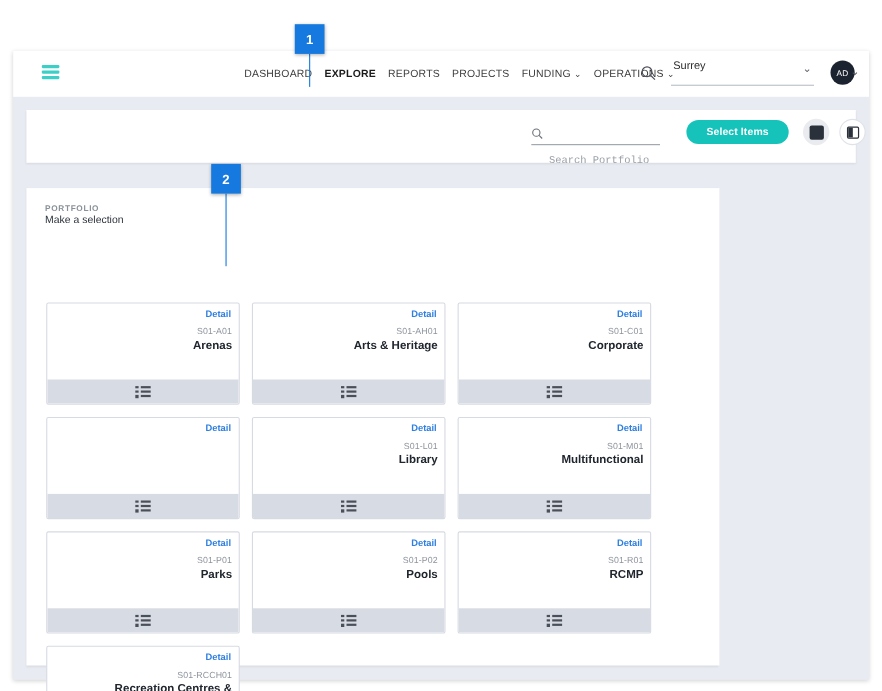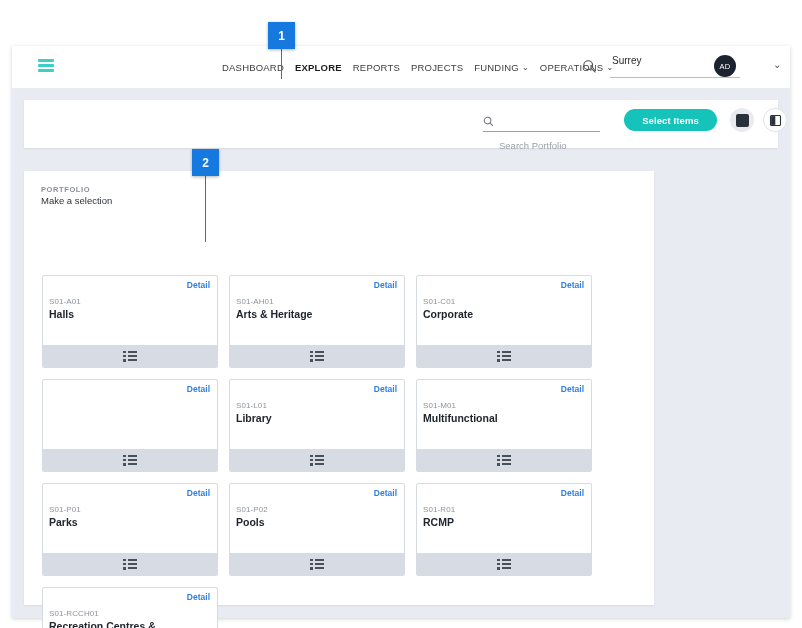--- a/index.html
+++ b/index.html
@@ -113,21 +113,21 @@
   .org-select .org-chev {
     position: absolute;
     right: 2px;
     top: 2px;
     font-size: 10px;
     color: #606770;
   }
 
   .avatar {
     position: absolute;
-    left: 702px;
+    left: 743px;
     top: 9px;
     width: 22px;
     height: 22px;
     border-radius: 50%;
     background: #1c2330;
     color: #ffffff;
     font-size: 7.5px;
     font-weight: normal;
     display: flex;
     align-items: center;
@@ -164,21 +164,21 @@
     border-bottom: 1px solid #9aa0a8;
     display: flex;
     align-items: center;
     gap: 5px;
   }
   .search-wrap svg { flex: 0 0 auto; }
   .search-input {
     border: none;
     outline: none;
     background: transparent;
-    font-family: Liberation Sans, sans-serif;
+    font-family: Liberation Mono, monospace;
     font-size: 9.5px;
     color: #33383f;
     width: 96px;
     margin-top: 48px;
   }
   .search-input::placeholder { color: #9aa0a8; }
 
   .select-items-btn {
     position: absolute;
     left: 600px;
@@ -283,21 +283,21 @@
     color: #2e7fe0;
     cursor: pointer;
     padding-left: 44px;
   }
 
   .card-body {
     position: absolute;
     left: 0;
     top: 21px;
     width: 100%;
-    text-align: left;
+    text-align: right;
     padding: 0 6px;
   }
   .card-code {
     font-size: 8px;
     color: #8d939c;
     letter-spacing: 0.1px;
   }
   .card-name {
     font-size: 10.5px;
     font-weight: bold;
@@ -452,21 +452,21 @@
       <div class="kicker">PORTFOLIO</div>
       <div class="sub">Make a selection</div>
     </div>
 
     <div class="card-grid">
 
       <div class="portfolio-card">
         <span class="card-detail">Detail</span>
         <div class="card-body">
           <div class="card-code">S01-A01</div>
-          <div class="card-name">Halls</div>
+          <div class="card-name">Arenas</div>
         </div>
         <div class="card-footer">
           <span class="list-icon">
             <span class="li-row">
                 <span class="li-dot"></span>
                 <span class="li-bar"></span>
               </span>
             <span class="li-row">
                 <span class="li-dot"></span>
                 <span class="li-bar"></span>

